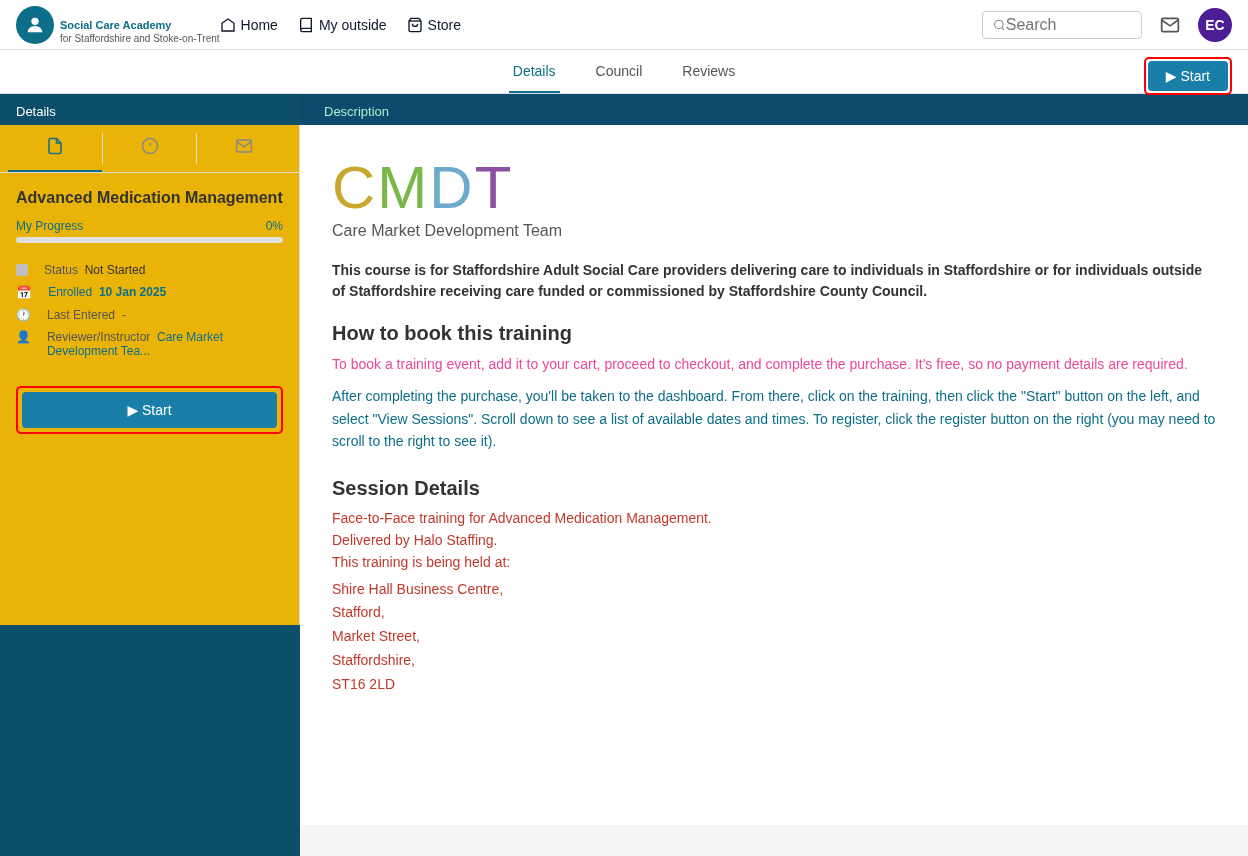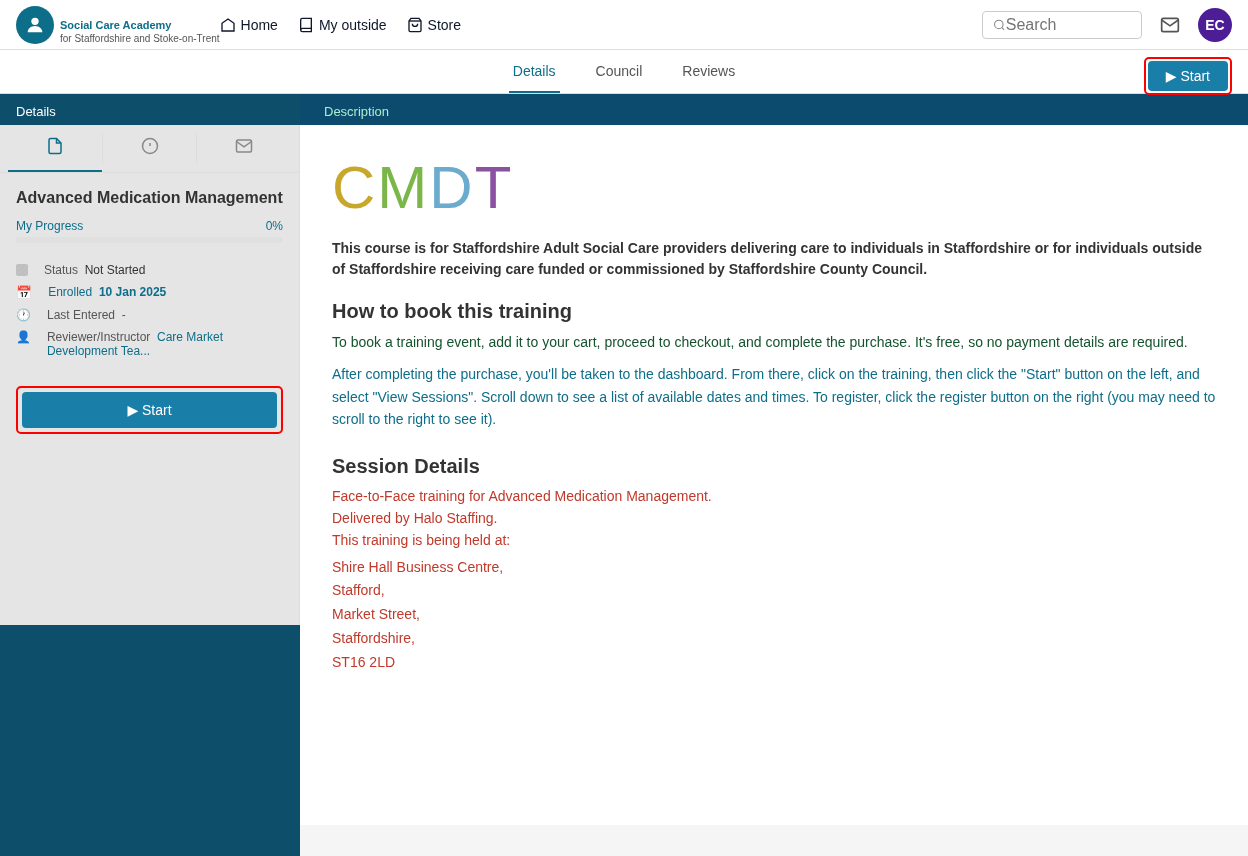--- a/index.html
+++ b/index.html
@@ -118,21 +118,21 @@
       color: #fff;
     }
     .sidebar-header {
       background: #0d4f6b;
       color: #fff;
       padding: 10px 16px 6px 16px;
       font-size: 13px;
       font-weight: 500;
     }
     .sidebar-content {
-      background: #e5e5e5;
+      background: #eab308;
       margin: 0;
       min-height: 500px;
       color: #333;
       border-right: 1px solid #ddd;
     }
     .sidebar-tabs {
       display: flex;
       border-bottom: 1px solid #ddd;
       padding: 0 8px;
     }
@@ -415,27 +415,28 @@
   </div>
 
   <div class="main-content">
     <div class="content-header">Description</div>
     <div class="description-box">
 
       <div class="cmdt-logo">
         <div class="cmdt-letters">
           <span class="c">C</span><span class="m">M</span><span class="d">D</span><span class="t">T</span>
         </div>
+        <div class="cmdt-subtitle">Care Market Development Team</div>
       </div>
 
       <p class="description-intro">This course is for Staffordshire Adult Social Care providers delivering care to individuals in Staffordshire or for individuals outside of Staffordshire receiving care funded or commissioned by Staffordshire County Council.</p>
 
       <h2 class="section-title">How to book this training</h2>
       <p class="section-text">
-        <span style="color:#14532d;margin-top:16px;">To book a training event, add it to your cart, proceed to checkout, and complete the purchase. It's free, so no payment details are required.</span>
+        <span style="color:#ec4899;margin-top:16px;">To book a training event, add it to your cart, proceed to checkout, and complete the purchase. It's free, so no payment details are required.</span>
       </p>
       <p class="section-text">
         <span style="color:#0d6e8a;">After completing the purchase, you'll be taken to the dashboard. From there, click on the training, then click the "Start" button on the left, and select "View Sessions". Scroll down to see a list of available dates and times. To register, click the register button on the right (you may need to scroll to the right to see it).</span>
       </p>
 
       <h2 class="session-details-title">Session Details</h2>
       <p class="session-line">Face-to-Face training for Advanced Medication Management.</p>
       <p class="session-line">Delivered by Halo Staffing.</p>
       <p class="session-line">This training is being held at:</p>
       <div class="address-block">

